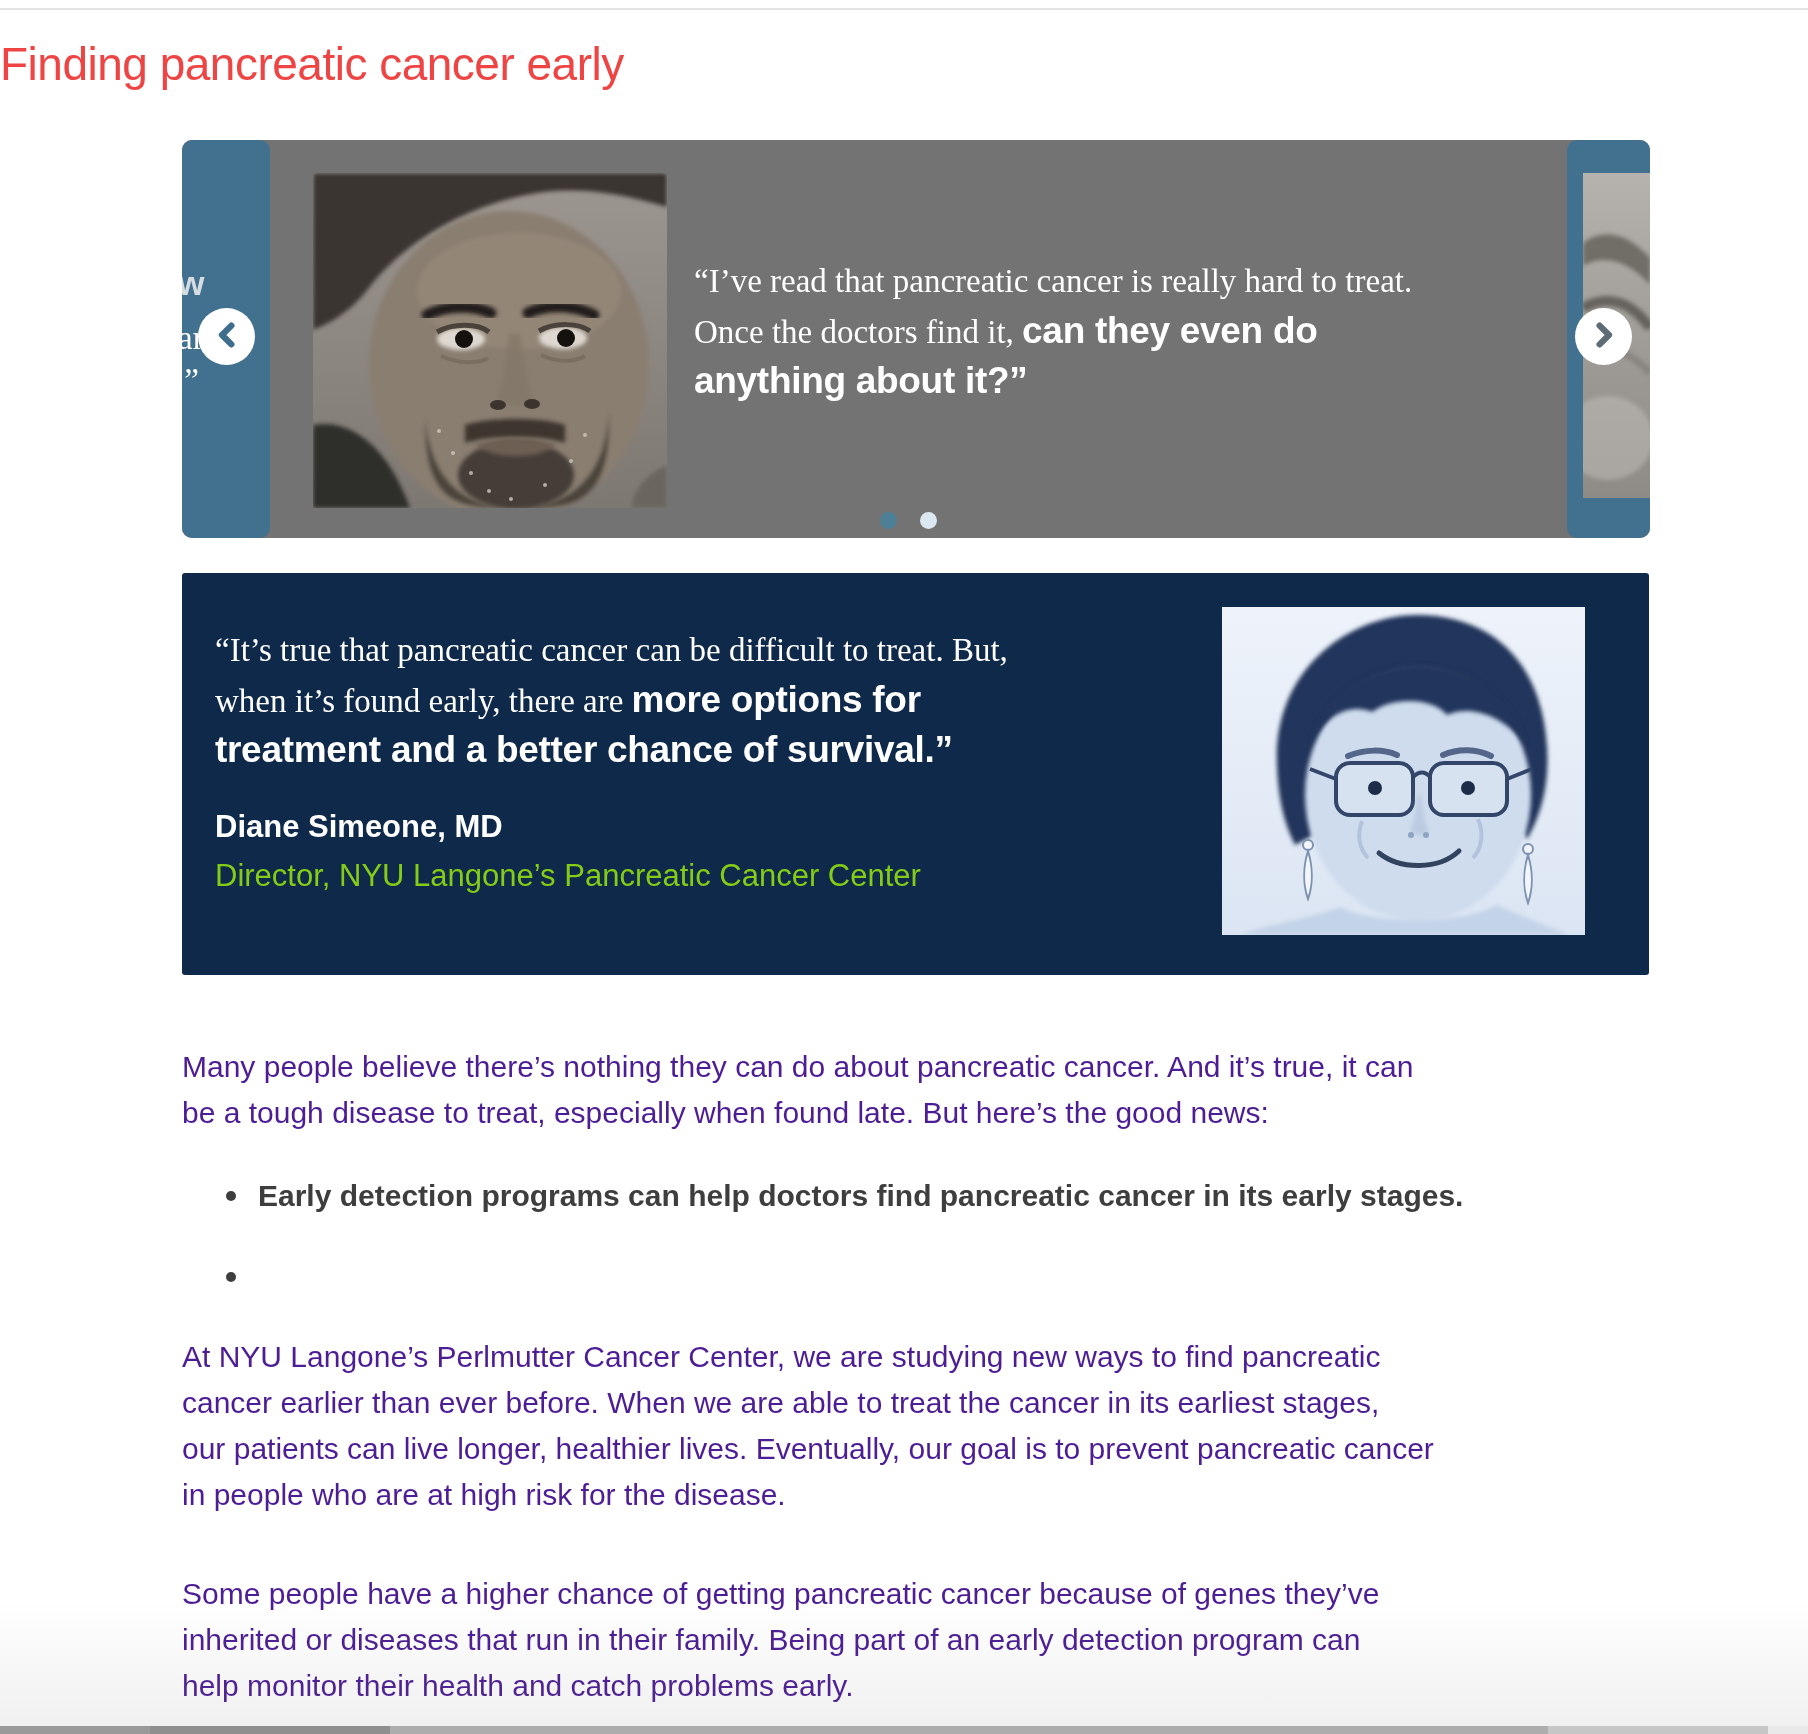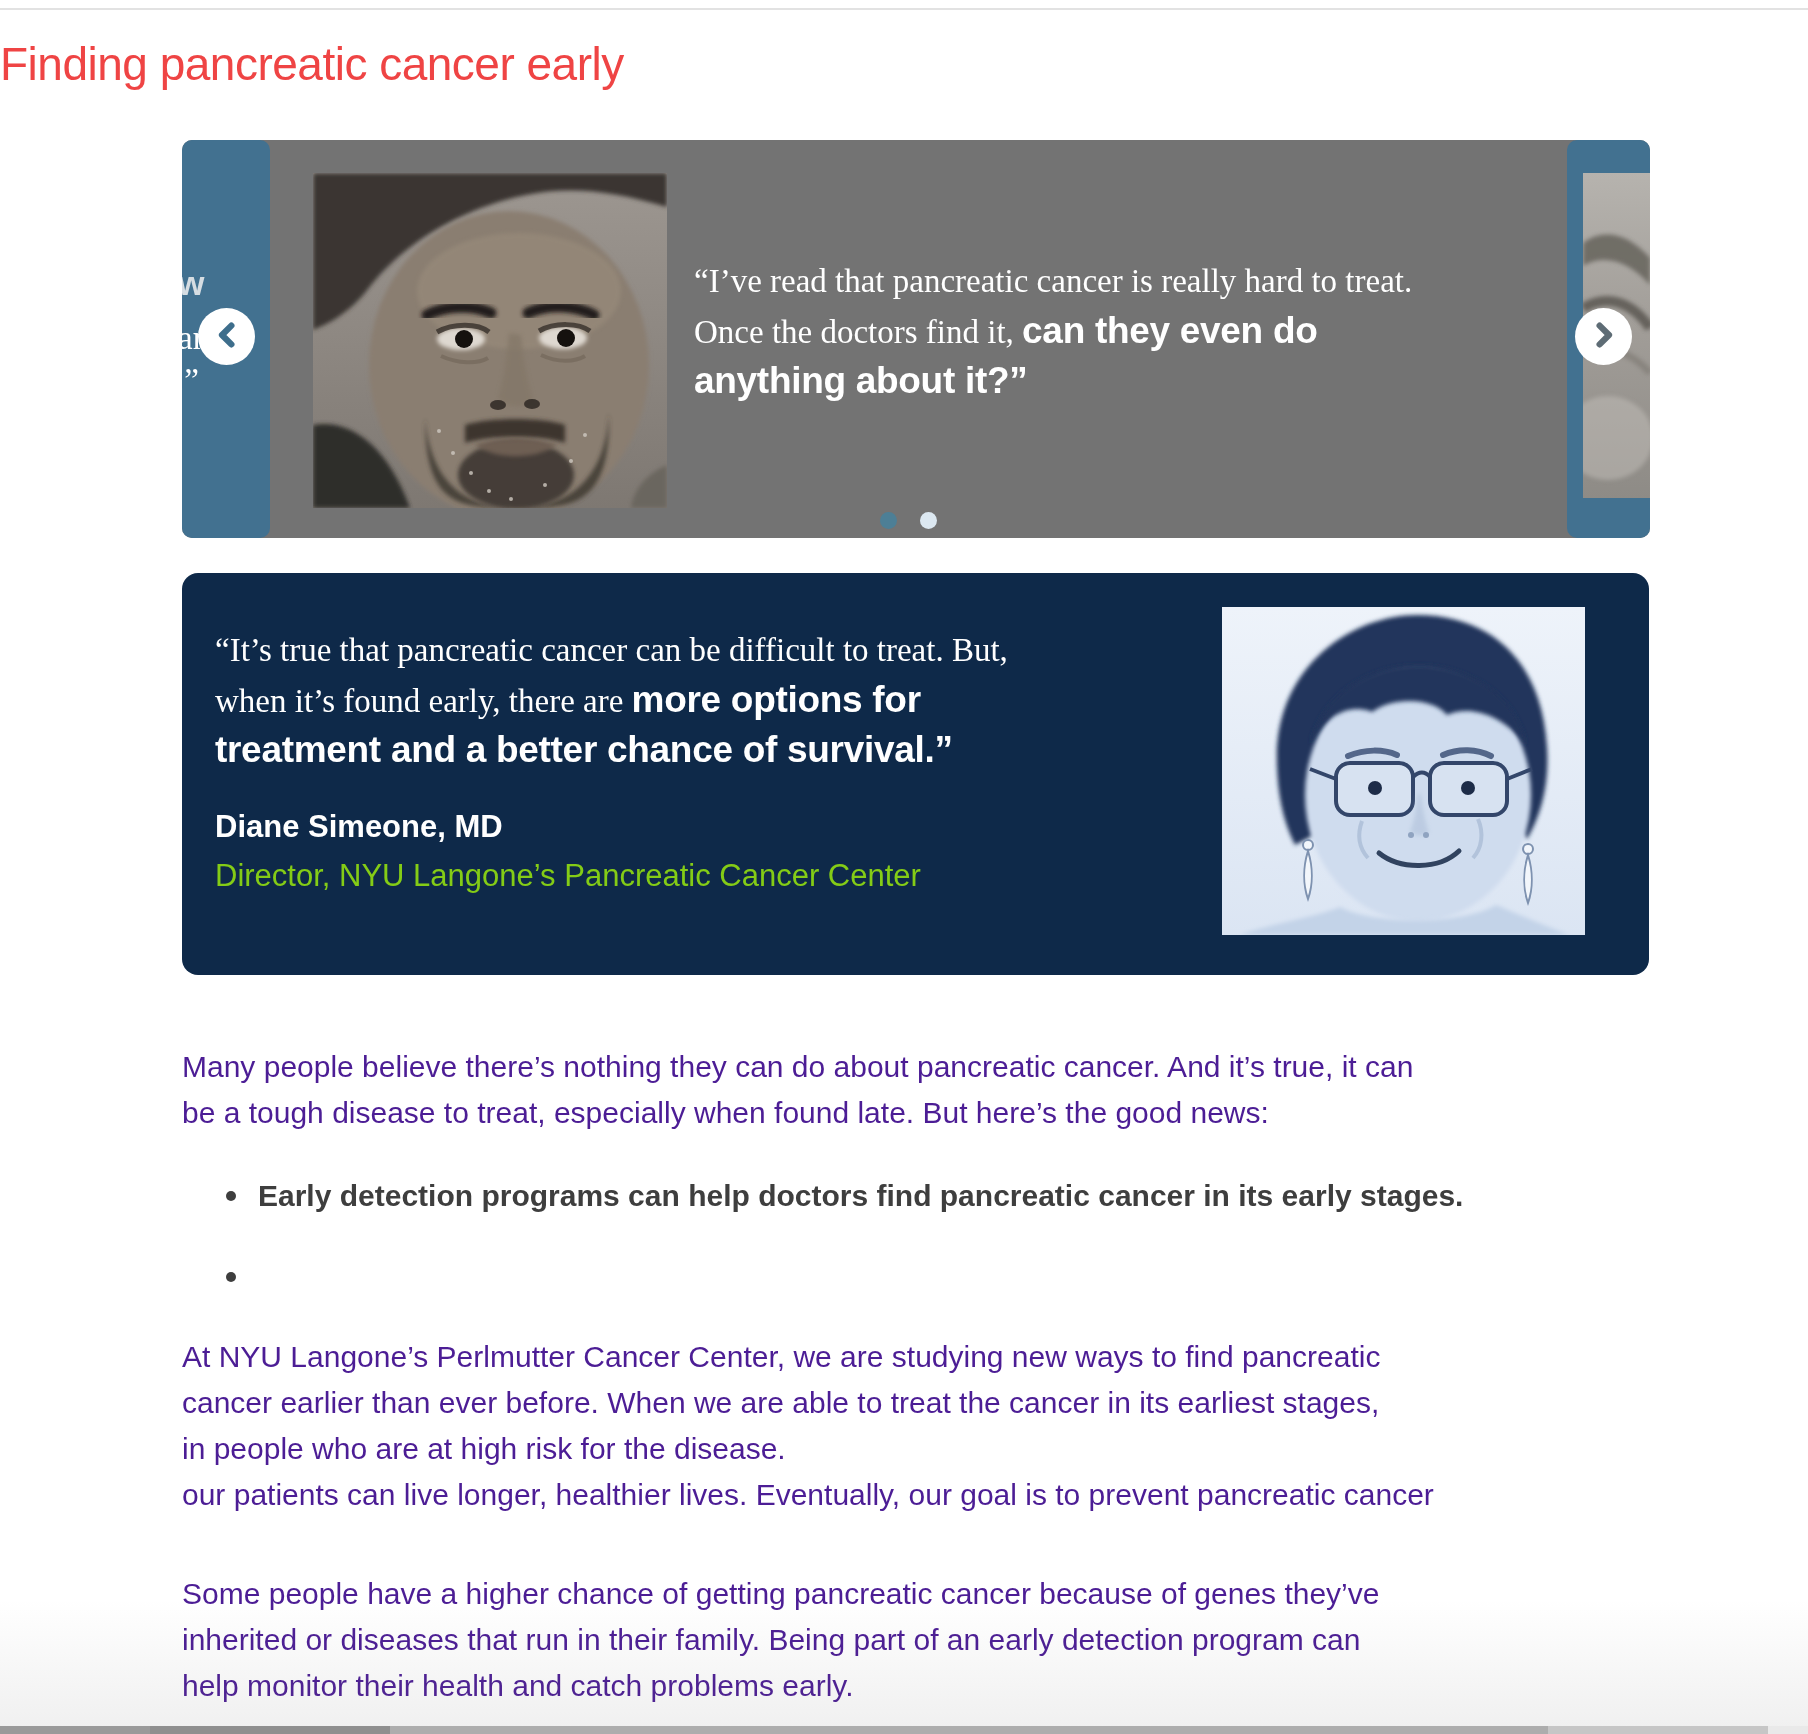--- a/index.html
+++ b/index.html
@@ -30,21 +30,21 @@
   .frag2{left:-4px;top:180px;font-family:"Liberation Serif","DejaVu Serif",serif;font-size:33px;}
   .frag3{left:-6px;top:222px;font-family:"Liberation Serif","DejaVu Serif",serif;font-size:33px;}
   .eye-photo{position:absolute;left:16px;top:33px;width:67px;height:325px;}
   .navbtn{position:absolute;top:168px;width:57px;height:57px;border-radius:50%;background:#ffffff;
         border:none;padding:0;display:flex;align-items:center;justify-content:center;cursor:pointer;}
   .nav-left{left:16px;}
   .nav-right{left:1393px;}
 
   
   .expert-card{position:absolute;left:182px;top:573px;width:1467px;height:402px;
-        background:#0E2949;border-radius:16px;color:#ffffff;}
+        background:#0E2949;border-radius:3px;color:#ffffff;}
   .card-quote{position:absolute;left:33px;top:52px;}
   .card-name{position:absolute;left:33px;top:236px;font-size:31px;font-weight:700;white-space:nowrap;}
   .card-role{position:absolute;left:33px;top:285px;font-size:31px;font-weight:400;white-space:nowrap;color:#84cc16;}
   .photo-woman{position:absolute;left:1040px;top:34px;width:363px;height:328px;overflow:hidden;}
 
   
   .para{position:absolute;left:182px;color:#4c1d95;font-size:30px;}
   .tline{white-space:nowrap;height:46px;line-height:46px;}
   .p1{top:1044px;} .p2{top:1334px;} .p3{top:1571px;}
   .bullet-item{position:absolute;left:226px;height:46px;line-height:46px;white-space:nowrap;
@@ -232,22 +232,22 @@
   <div class="bullet-item b1">
     <span class="bullet-dot"></span><span>Early detection programs can help doctors find pancreatic cancer in its early stages.</span>
   </div>
   <div class="bullet-item b2">
     <span class="bullet-dot"></span>
   </div>
 
   <div class="para p2">
       <div class="tline">At NYU Langone’s Perlmutter Cancer Center, we are studying new ways to find pancreatic</div>
       <div class="tline">cancer earlier than ever before. When we are able to treat the cancer in its earliest stages,</div>
+      <div class="tline">our patients can live longer, healthier lives. Eventually, our goal is to prevent pancreatic cancer</div>
       <div class="tline">in people who are at high risk for the disease.</div>
-      <div class="tline">our patients can live longer, healthier lives. Eventually, our goal is to prevent pancreatic cancer</div>
     </div>
   <div class="para p3">
       <div class="tline">Some people have a higher chance of getting pancreatic cancer because of genes they’ve</div>
       <div class="tline">inherited or diseases that run in their family. Being part of an early detection program can</div>
       <div class="tline">help monitor their health and catch problems early.</div>
     </div>
 
   <div class="bottom-fade"></div>
   <div class="bottom-bar">
     <div class="seg seg-a"></div>

